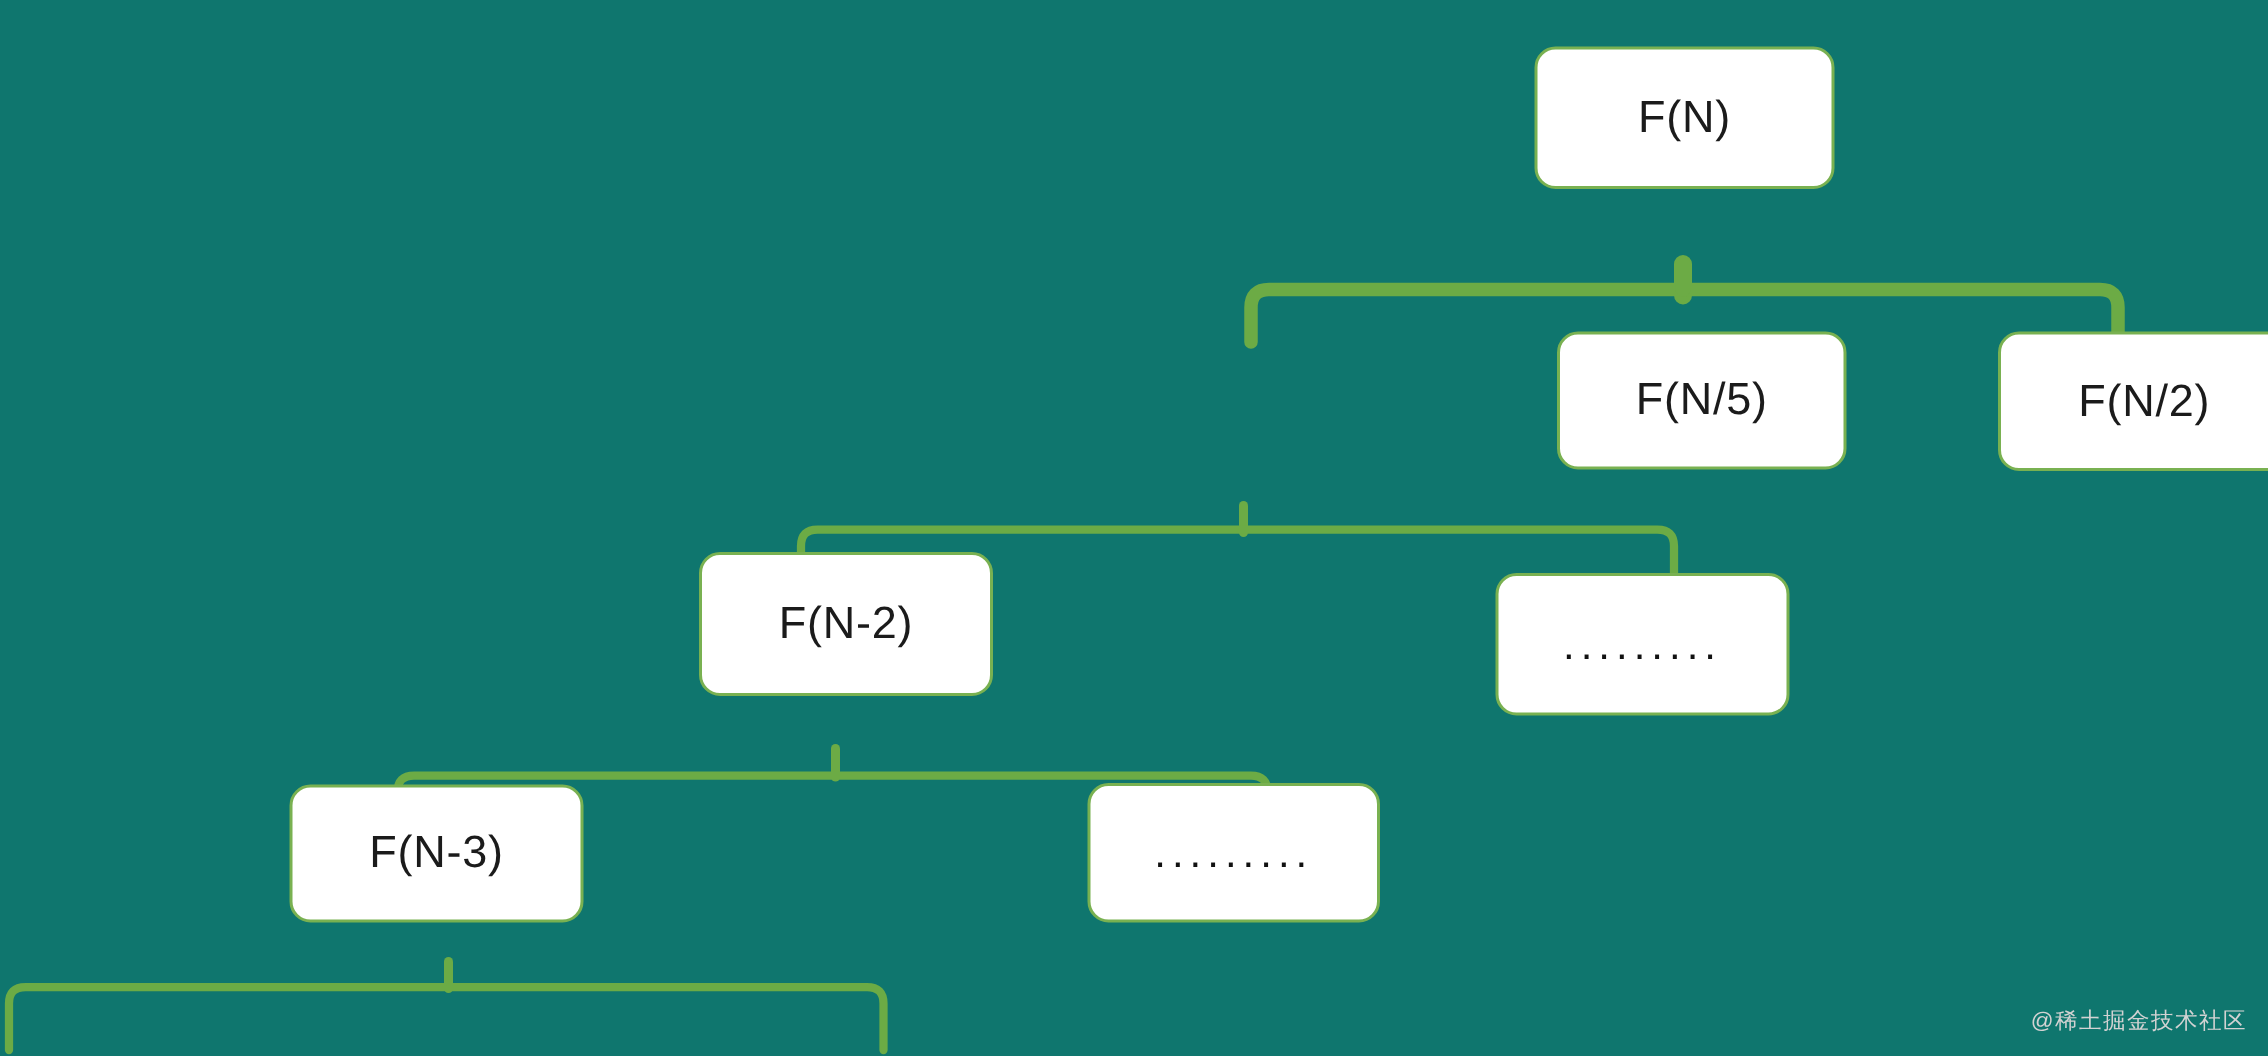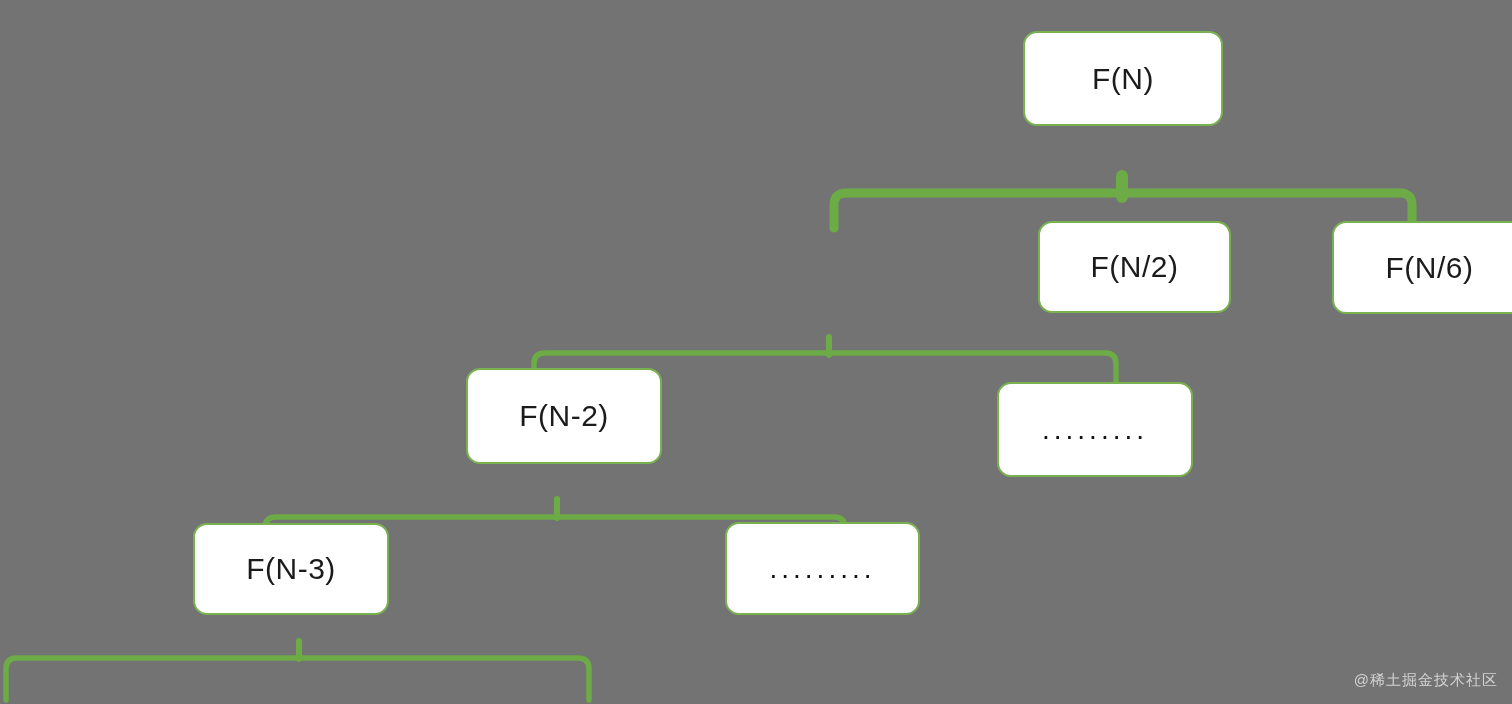--- a/index.html
+++ b/index.html
@@ -8,21 +8,21 @@
     padding: 0;
     background: #ffffff;
   }
   body {
     font-family: "Liberation Sans", "DejaVu Sans", sans-serif;
   }
   #canvas {
     position: relative;
     width: 1512px;
     height: 704px;
-    background: #737373;
+    background: #0f766e;
     overflow: hidden;
   }
   #edges {
     position: absolute;
     left: 0;
     top: 0;
     width: 1512px;
     height: 704px;
     pointer-events: none;
   }
@@ -91,25 +91,25 @@
       <path d="M 6 700 L 6 669 Q 6 658 17 658 L 578 658 Q 589 658 589 669 L 589 700" fill="none" stroke="#6cab45" stroke-width="5.5" stroke-linecap="round" stroke-linejoin="round"></path>
     </g>
   </svg>
 
   <div class="node" style="left:1023px; top:31px; width:200px; height:95px;">
     <span class="label">F(N)</span>
   </div>
 
 
   <div class="node" style="left:1038px; top:221px; width:193px; height:92px;">
-    <span class="label">F(N/2)</span>
+    <span class="label">F(N/5)</span>
   </div>
 
   <div class="node" style="left:1332px; top:221px; width:195px; height:93px;">
-    <span class="label">F(N/6)</span>
+    <span class="label">F(N/2)</span>
   </div>
 
   <div class="node" style="left:466px; top:368px; width:196px; height:96px;">
     <span class="label">F(N-2)</span>
   </div>
 
   <div class="node dots" style="left:997px; top:382px; width:196px; height:95px;">
     <span class="label">.........</span>
   </div>
 

